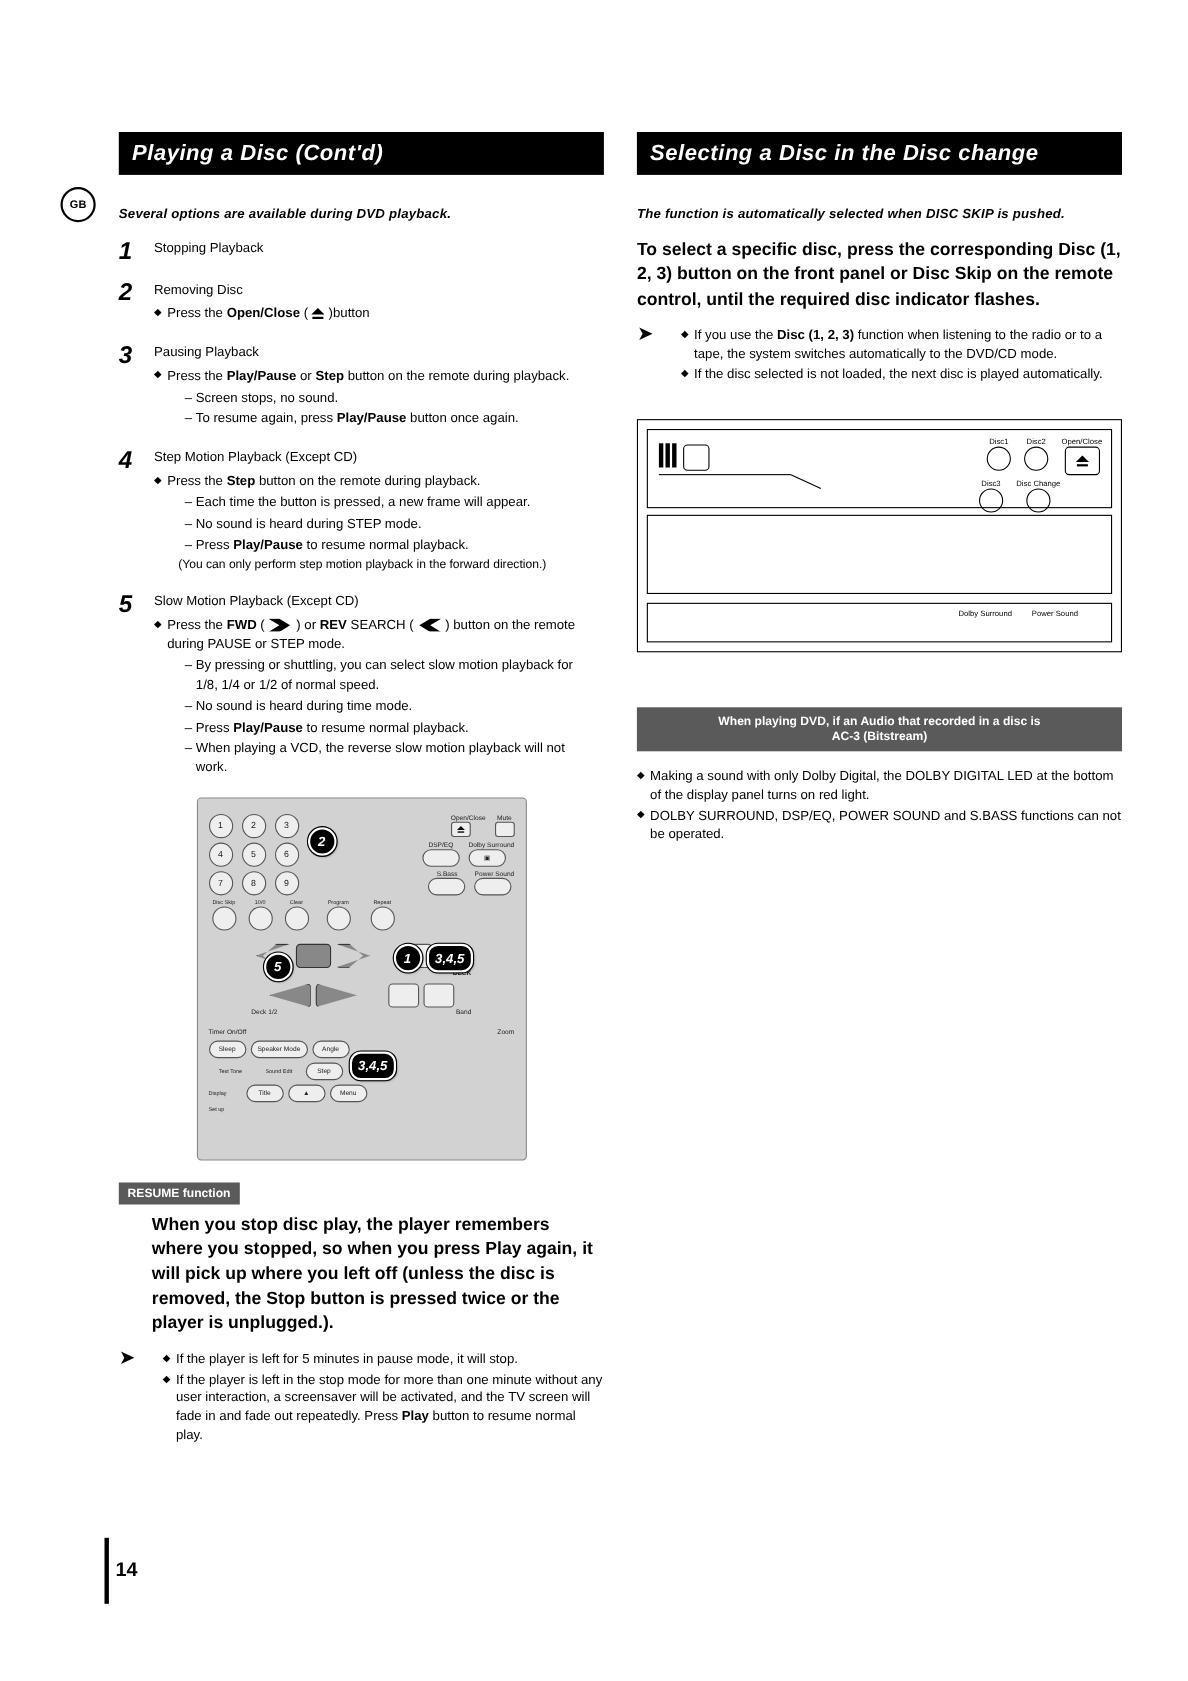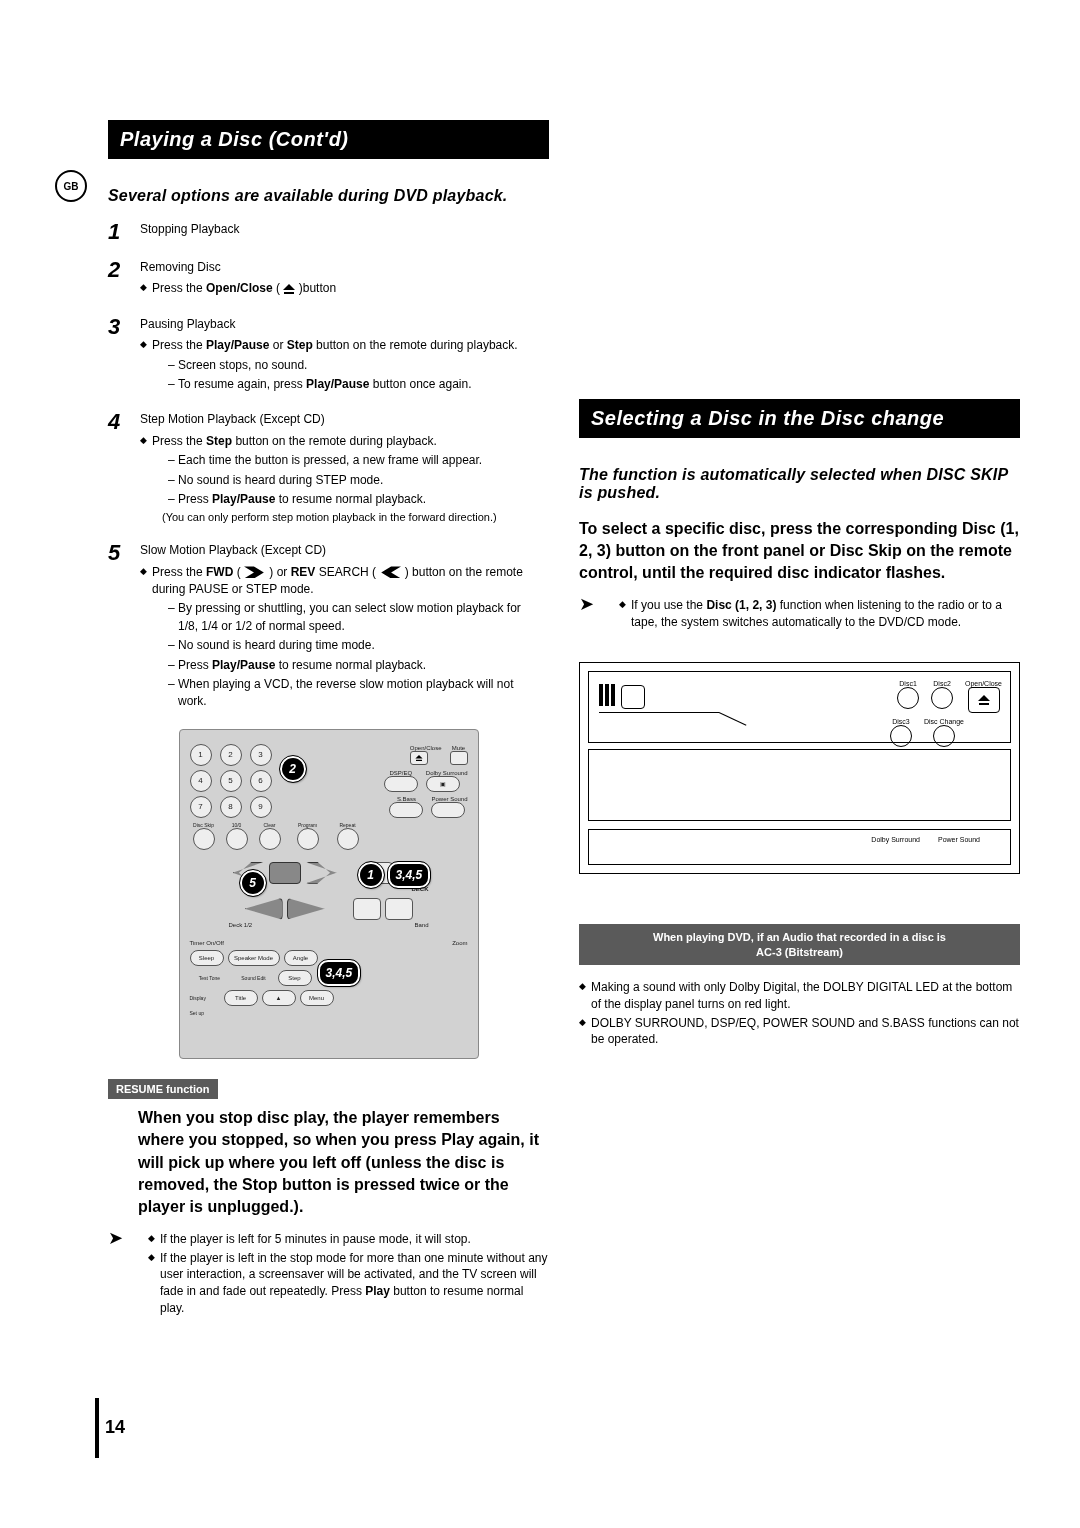--- a/index.html
+++ b/index.html
@@ -27,38 +27,37 @@
     border-radius: 50%;
     display: flex;
     align-items: center;
     justify-content: center;
     font-size: 10px;
     font-weight: bold;
   }
   .columns {
     display: flex;
     gap: 30px;
-    align-items: center;
   }
   .col {
     flex: 1;
     min-width: 0;
   }
   .title-bar {
     background: #000;
     color: #fff;
     padding: 8px 12px;
     font-weight: bold;
     font-size: 20px;
     margin-bottom: 28px;
     font-style: italic;
     letter-spacing: 0.5px;
   }
   .intro {
-    font-size: 16px;
+    font-size: 12px;
     font-weight: bold;
     font-style: italic;
     margin: 0 0 16px 0;
     letter-spacing: 0.2px;
   }
   .numlist {
     display: flex;
     gap: 12px;
     margin-bottom: 16px;
     font-size: 12px;
@@ -581,20 +580,21 @@
 
     <div class="col">
       <div class="title-bar">Selecting a Disc in the Disc change</div>
       <p class="intro">The function is automatically selected when DISC SKIP is pushed.</p>
       <p class="para">To select a specific disc, press the corresponding <b>Disc (1, 2, 3)</b> button on the front panel or <b>Disc Skip</b> on the remote control, until the required disc indicator flashes.</p>
 
       <div class="arrow-callout">
         <div class="arw">➤</div>
         <div>
           <div class="bullet">If you use the <b>Disc (1, 2, 3)</b> function when listening to the radio or to a tape, the system switches automatically to the DVD/CD mode.</div>
+          <div class="bullet">If the disc selected is not loaded, the next disc is played automatically.</div>
         </div>
       </div>
 
       <div class="dvd-panel">
         <div class="inner1">
           <div class="panel-left">
             <div class="bars"><span></span><span></span><span></span></div>
             <div style="width:22px;height:22px;border:1px solid #000;border-radius:4px"></div>
           </div>
           <div class="slant"></div>

